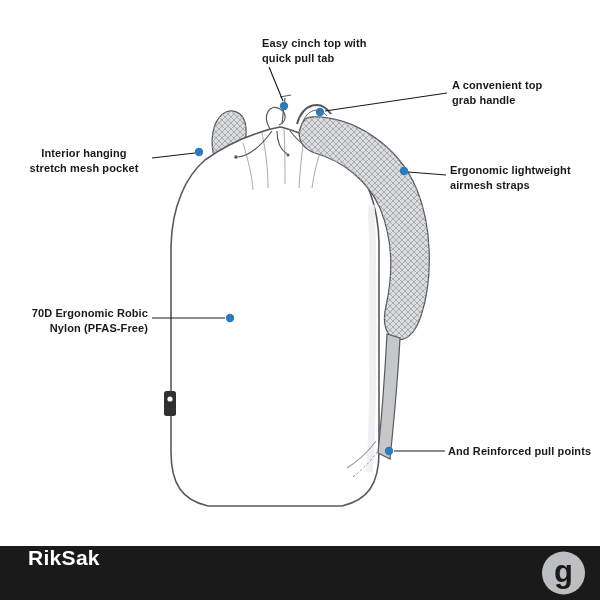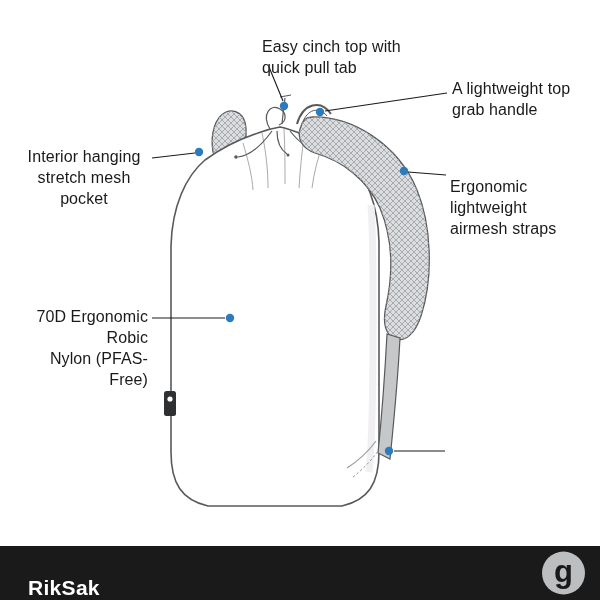--- a/index.html
+++ b/index.html
@@ -2,32 +2,32 @@
 <html><head>
 <meta charset="utf-8">
 <style>
   html,body{margin:0;padding:0;background:#fff;}
   .canvas{
     position:relative;width:600px;height:600px;background:#ffffff;
     font-family:"Liberation Sans",sans-serif;overflow:hidden;
   }
   .diagram-svg{position:absolute;left:0;top:0;}
   .callout{
-    position:absolute;font-size:16px;font-weight:400;color:#1a1a1a;
+    position:absolute;font-size:11px;font-weight:700;color:#1a1a1a;
     line-height:1.32;white-space:pre-line;letter-spacing:.1px;
   }
   .c1{left:262px;top:36px;}
   .c2{left:452px;top:78px;}
   .c3{left:20px;top:146px;width:128px;text-align:center;}
-  .c4{left:450px;top:176px;}
+  .c4{left:450px;top:163px;}
   .c5{left:20px;top:306px;width:128px;text-align:right;}
   .c6{left:448px;top:444px;white-space:nowrap;}
   .footer{
     position:absolute;left:0;right:0;bottom:0;height:54px;background:#1a1a1a;
-    display:flex;align-items:flex-end;
+    display:flex;align-items:flex-start;
   }
   .brand{color:#ffffff;font-size:21px;font-weight:600;margin-left:28px;letter-spacing:.3px;}
   .logo{
     position:absolute;right:15px;top:50%;transform:translateY(-50%);
     width:43px;height:43px;border-radius:50%;background:#bcbec0;
     display:flex;align-items:center;justify-content:center;overflow:hidden;
   }
   .logo span{font-size:31px;font-weight:700;color:#1a1a1a;line-height:1;margin-top:-4px;}
 </style>
 </head>
@@ -101,28 +101,29 @@
       <circle cx="320" cy="112" r="4.2" fill="#2b7bbd"></circle>
       <circle cx="199" cy="152" r="4.2" fill="#2b7bbd"></circle>
       <circle cx="404" cy="171" r="4.2" fill="#2b7bbd"></circle>
       <circle cx="230" cy="318" r="4.2" fill="#2b7bbd"></circle>
       <circle cx="389" cy="451" r="4.2" fill="#2b7bbd"></circle>
     </g>
   </svg>
 
   <div class="callout c1">Easy cinch top with
 quick pull tab</div>
-  <div class="callout c2">A lightweight top
+  <div class="callout c2">A convenient top
 grab handle</div>
   <div class="callout c3">Interior hanging
 stretch mesh pocket</div>
   <div class="callout c4">Ergonomic lightweight
 airmesh straps</div>
   <div class="callout c5">70D Ergonomic Robic
 Nylon (PFAS-Free)</div>
+  <div class="callout c6">And Reinforced pull points</div>
 
   <div class="footer">
     <div class="brand">RikSak</div>
     <div class="logo">
       <span>g</span>
     </div>
   </div>
 
 </div>
 

